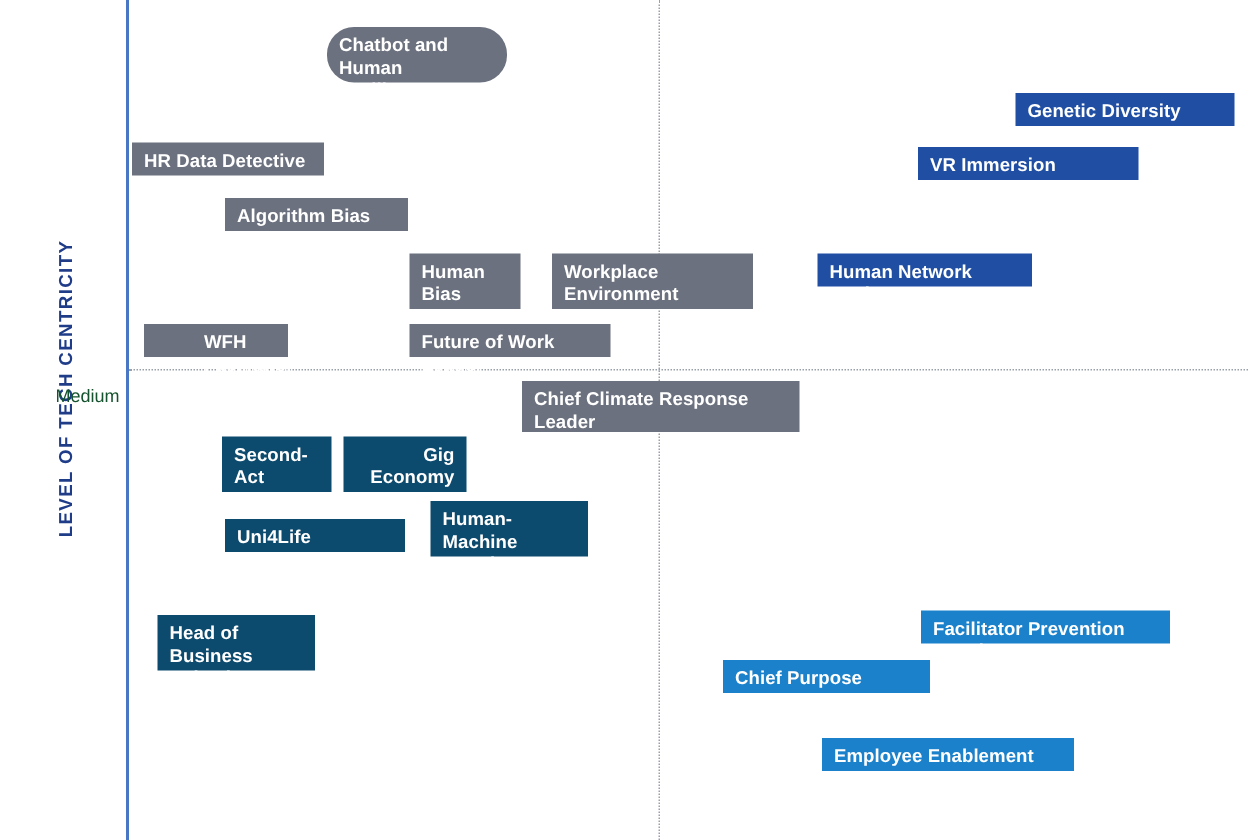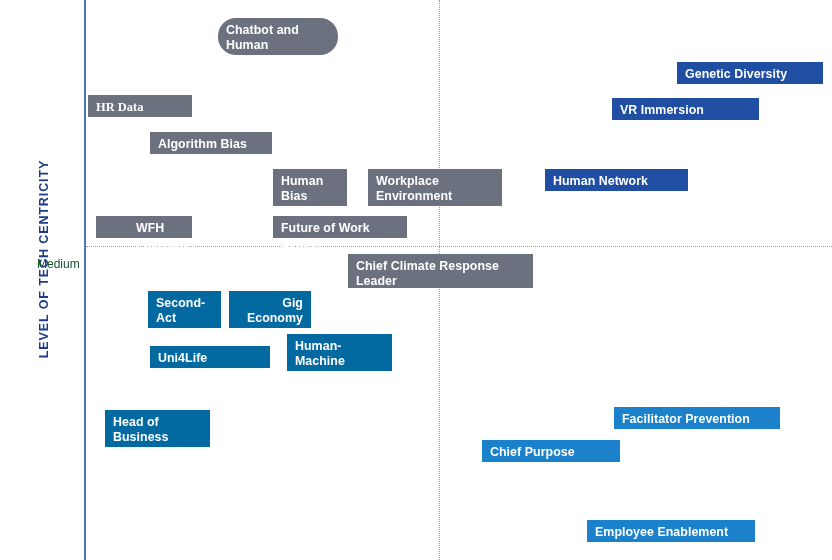--- a/index.html
+++ b/index.html
@@ -73,41 +73,41 @@
     color: #ffffff;
     font-size: 12.4px;
     font-weight: bold;
     line-height: 15px;
     padding: 5px 8px 5px 8px;
     letter-spacing: 0.05px;
     white-space: pre-line;
   }
   .node.gray  { background: #6b717e; }
   .node.blue  { background: #1f4ea3; margin-top: 36px; }
-  .node.navy  { background: #0369a1; }
+  .node.navy  { background: #0c4a6e; }
   .node.cyan  { background: #1a81ca; }
 </style>
 </head>
 <body>
 
 <div id="chart-root">
 
   <div class="y-axis-line"></div>
 
   <div class="y-axis-title">LEVEL OF TECH CENTRICITY</div>
 
   <div class="axis-tick-label">Medium</div>
 
   <div class="divider-h"></div>
   <div class="divider-v"></div>
 
   <div id="nodes-layer">
       <div class="node gray" style="left: 218px; top: 18px; width: 120px; height: 37px; border-radius: 18px;">Chatbot and
 Human Facilitator</div>
-      <div class="node gray" style="left: 88px; top: 95px; width: 104px; height: 22px; font-family: Liberation Serif, serif;">HR Data Detective</div>
+      <div class="node gray" style="left: 88px; top: 95px; width: 128px; height: 22px;">HR Data Detective</div>
       <div class="node gray" style="left: 150px; top: 132px; width: 122px; height: 22px;">Algorithm Bias Auditor</div>
       <div class="node gray" style="left: 273px; top: 169px; width: 74px; height: 37px;">Human Bias
 Officer</div>
       <div class="node gray" style="left: 368px; top: 169px; width: 134px; height: 37px;">Workplace
 Environment Architect</div>
       <div class="node gray" style="left: 96px; top: 216px; width: 96px; height: 22px; padding-left: 40px;">WFH Facilitator</div>
       <div class="node gray" style="left: 273px; top: 216px; width: 134px; height: 22px;">Future of Work Leader</div>
       <div class="node gray" style="left: 348px; top: 254px; width: 185px; height: 34px;">Chief Climate Response Leader</div>
       <div class="node blue" style="left: 677px; top: 26px; width: 146px; height: 22px;">Genetic Diversity Officer</div>
       <div class="node blue" style="left: 612px; top: 62px; width: 147px; height: 22px;">VR Immersion Counselor</div>
@@ -116,16 +116,16 @@
 Coach</div>
       <div class="node navy" style="left: 229px; top: 291px; width: 82px; height: 37px; text-align: right;">Gig Economy
 Manager</div>
       <div class="node navy" style="left: 287px; top: 334px; width: 105px; height: 37px;">Human-Machine
 Teaming Manager</div>
       <div class="node navy" style="left: 150px; top: 346px; width: 120px; height: 22px;">Uni4Life Coordinator</div>
       <div class="node navy" style="left: 105px; top: 410px; width: 105px; height: 37px;">Head of Business
 Behavior</div>
       <div class="node cyan" style="left: 614px; top: 407px; width: 166px; height: 22px;">Facilitator Prevention Coach</div>
       <div class="node cyan" style="left: 482px; top: 440px; width: 138px; height: 22px;">Chief Purpose Planner</div>
-      <div class="node cyan" style="left: 548px; top: 520px; width: 168px; height: 22px; margin-left: 39px;">Employee Enablement Coach</div>
+      <div class="node cyan" style="left: 548px; top: 492px; width: 168px; height: 22px;">Employee Enablement Coach</div>
     </div>
 
 </div>
 
 </body></html>

